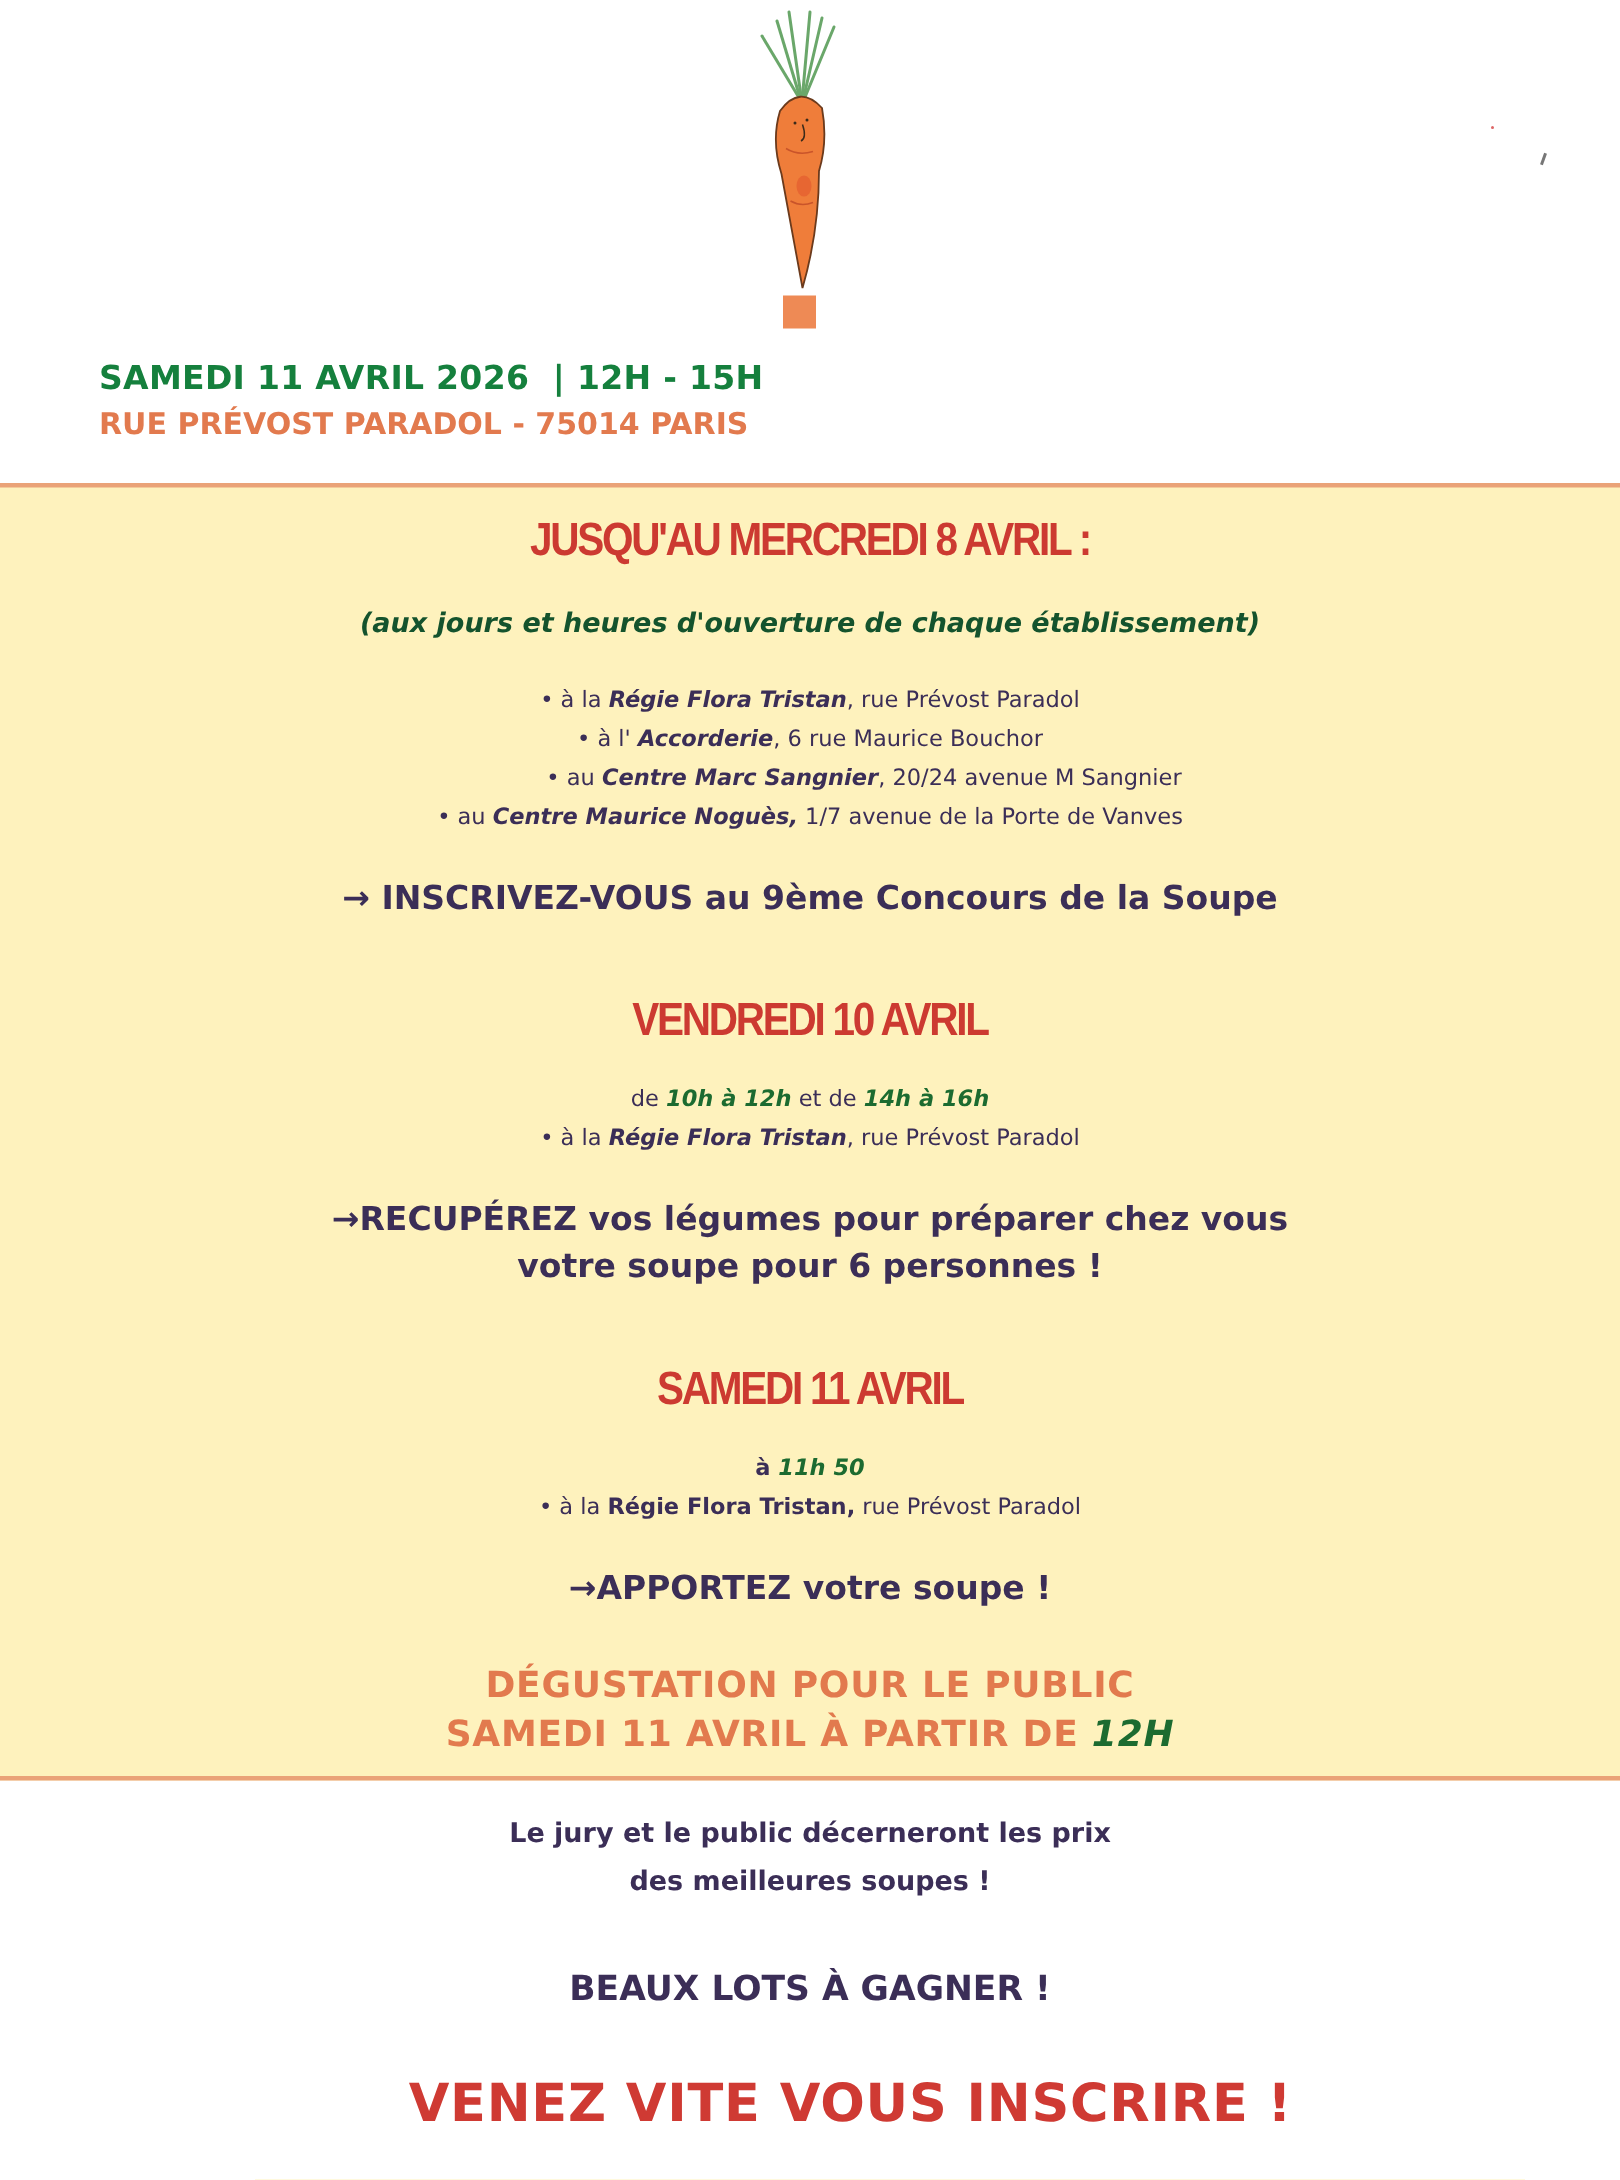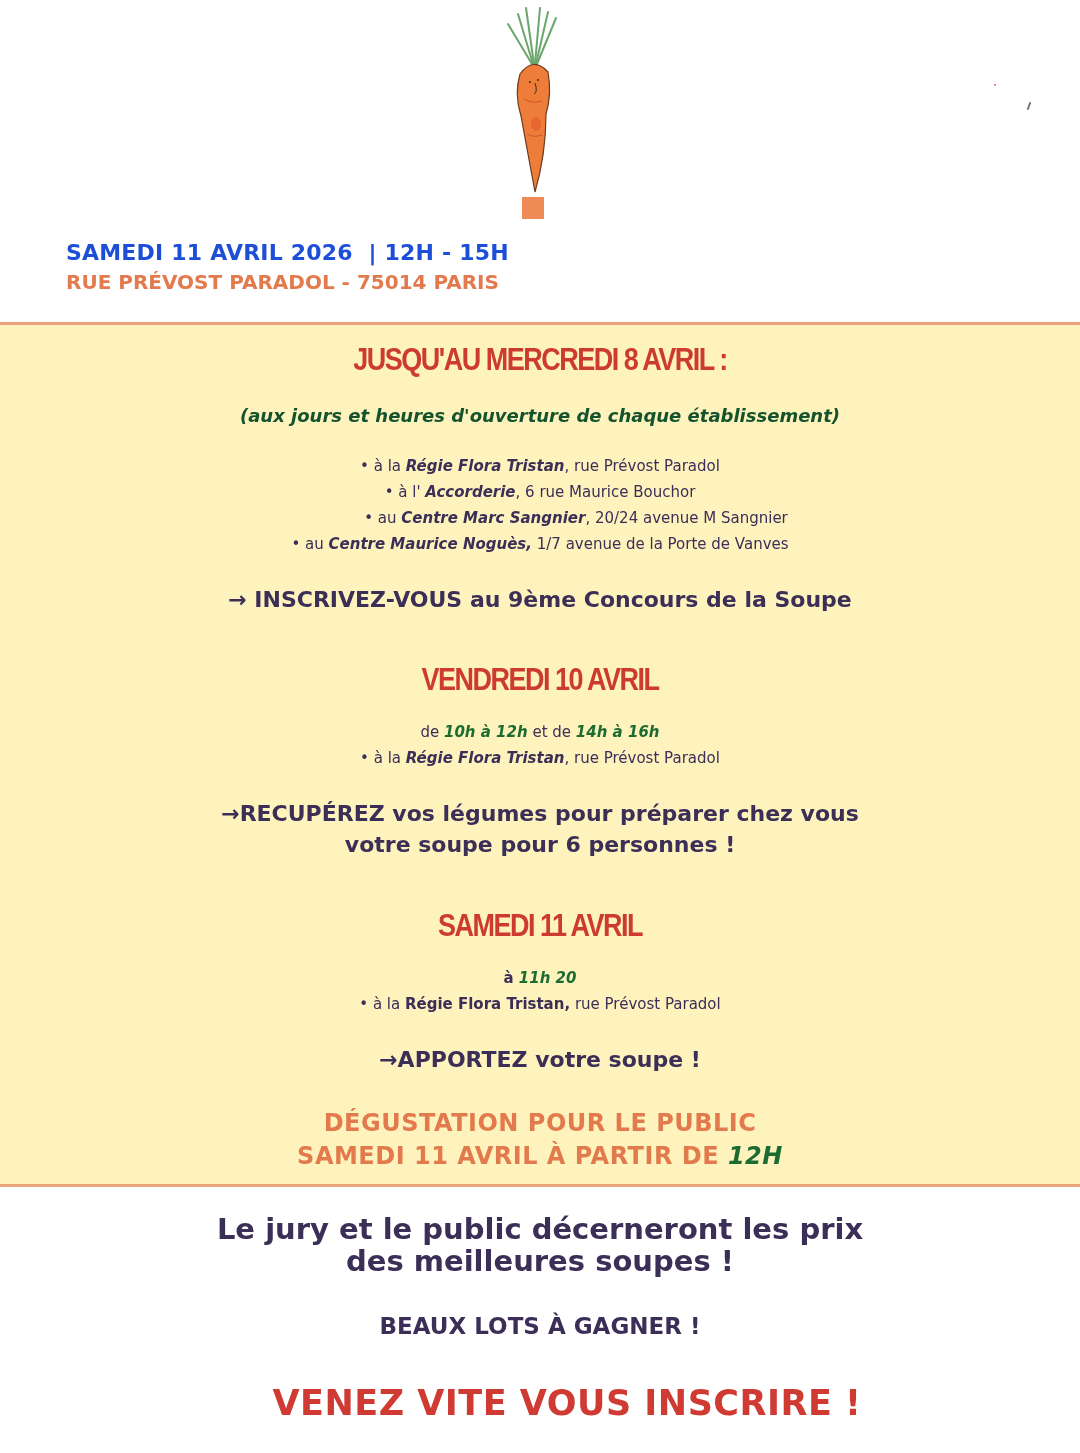--- a/index.html
+++ b/index.html
@@ -10,21 +10,21 @@
     .header { position:absolute; left:0; top:0; width:1080px; height:322px; }
     .logo { position:absolute; left:66px; top:30px; width:500px; height:200px; }
     .logo-line { position:absolute; left:0; font-family:"DejaVu Sans", sans-serif; font-weight:bold; letter-spacing:-3px; white-space:nowrap; line-height:1; }
     .logo-line1 { top:6px; font-size:84px; transform:scaleY(1.08); transform-origin:left top; }
     .logo-line2 { top:98px; font-size:88px; transform:scaleY(1.08); transform-origin:left top; }
     .w-faites { color:#e8714a; }
     .w-de { color:#1f6e37; }
     .w-la { color:#3bab45; }
     .w-soupe { color:#d42a2e; }
     .carrot { position:absolute; left:502px; top:4px; width:62px; height:216px; }
-    .date-line { position:absolute; left:66px; top:240px; font-size:22px; font-weight:bold; color:#1d4ed8; white-space:nowrap; letter-spacing:0.2px; }
+    .date-line { position:absolute; left:66px; top:240px; font-size:22px; font-weight:bold; color:#15803d; white-space:nowrap; letter-spacing:0.2px; }
     .addr-line { position:absolute; left:66px; top:270px; font-size:20px; font-weight:bold; color:#e27a4e; white-space:nowrap; }
     .dot-mark { position:absolute; left:994px; top:84px; width:2px; height:2px; background:#d66; border-radius:50%; }
     .tick-mark { position:absolute; left:1028px; top:102px; width:2px; height:8px; background:#777; transform:rotate(20deg); }
 
     .band {
       position:absolute; left:0; top:322px; width:1080px; height:865px;
       background:#fef2bd; border-top:3px solid #eaa378; border-bottom:3px solid #eaa378;
       box-sizing:border-box; text-align:center;
     }
     .section-title {
@@ -34,21 +34,21 @@
     }
     .center-line { position:absolute; left:0; width:1080px; text-align:center; white-space:nowrap; }
     .note { font-size:18px; font-style:italic; font-weight:bold; color:#14532d; }
     .bullet { font-size:15px; color:#3b2e57; }
     .bullet b { font-style:italic; }
     .action { font-size:22px; font-weight:bold; color:#3b2e57; }
     .green { color:#1c6b30; font-weight:bold; font-style:italic; }
     .orange-big { font-size:24px; font-weight:bold; color:#e27a4e; letter-spacing:0.5px; }
 
     .footer-line { position:absolute; left:0; width:1080px; text-align:center; white-space:nowrap; font-weight:bold; color:#3b2e57; }
-    .footer-text { font-size:29px; }
+    .footer-text { font-size:18px; }
     .lots { font-size:23px; }
     .cta { font-size:35px; color:#cf3a33; letter-spacing:0.5px;padding-left:27px; }
   </style>
 </head>
 <body>
 
 <div class="header">
   <svg class="carrot" viewBox="0 0 62 216">
     <g stroke="#6aa76a" stroke-width="2" fill="none" stroke-linecap="round">
       <path d="M31 60 L16 10"></path>
@@ -107,21 +107,21 @@
   <div class="center-line bullet" style="top:424px;">
     <span>• à la </span><b>Régie Flora Tristan</b><span>, rue Prévost Paradol</span>
   </div>
   <div class="center-line action" style="top:476px;">
     <span>→</span><span>RECUPÉREZ</span><span> vos légumes pour préparer chez vous</span>
   </div>
   <div class="center-line action" style="top:507px;">votre soupe pour 6 personnes !</div>
 
   <div class="section-title" style="top:586px;">SAMEDI 11 AVRIL</div>
   <div class="center-line bullet" style="top:644px; font-weight:bold;">
-    <span>à </span><span class="green">11h 20</span>
+    <span>à </span><span class="green">11h 50</span>
   </div>
   <div class="center-line bullet" style="top:670px;">
     <span>• à la </span><b style="font-style:normal;">Régie Flora Tristan,</b><span> rue Prévost Paradol</span>
   </div>
   <div class="center-line action" style="top:722px;">
     <span>→</span><span>APPORTEZ</span><span> votre soupe !</span>
   </div>
 
   <div class="center-line orange-big" style="top:784px;">DÉGUSTATION POUR LE PUBLIC</div>
   <div class="center-line orange-big" style="top:817px;">

